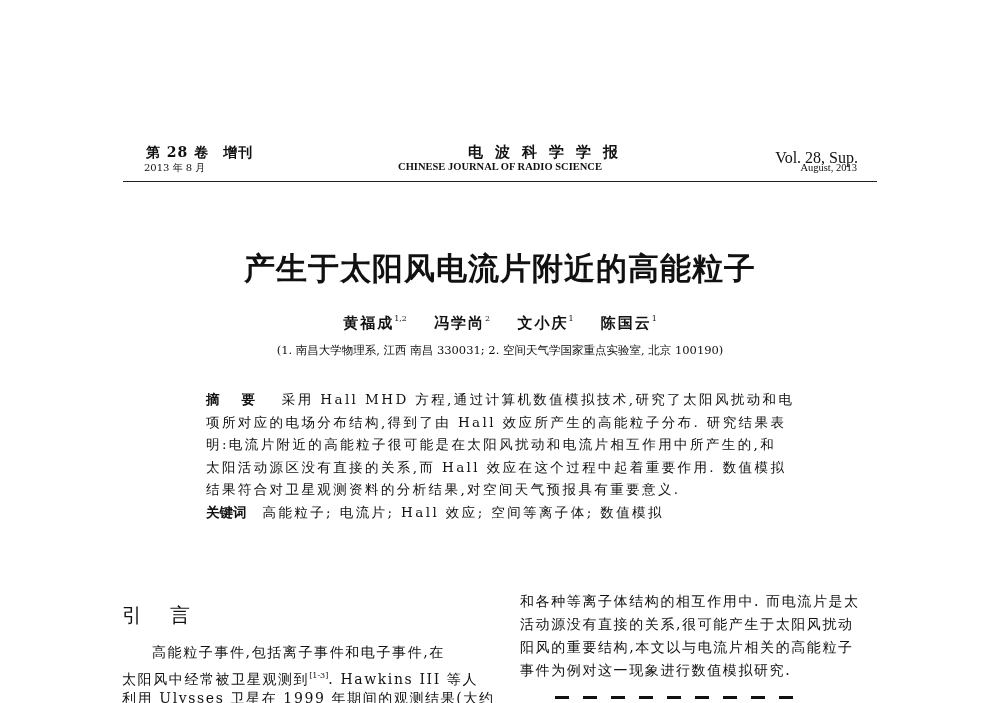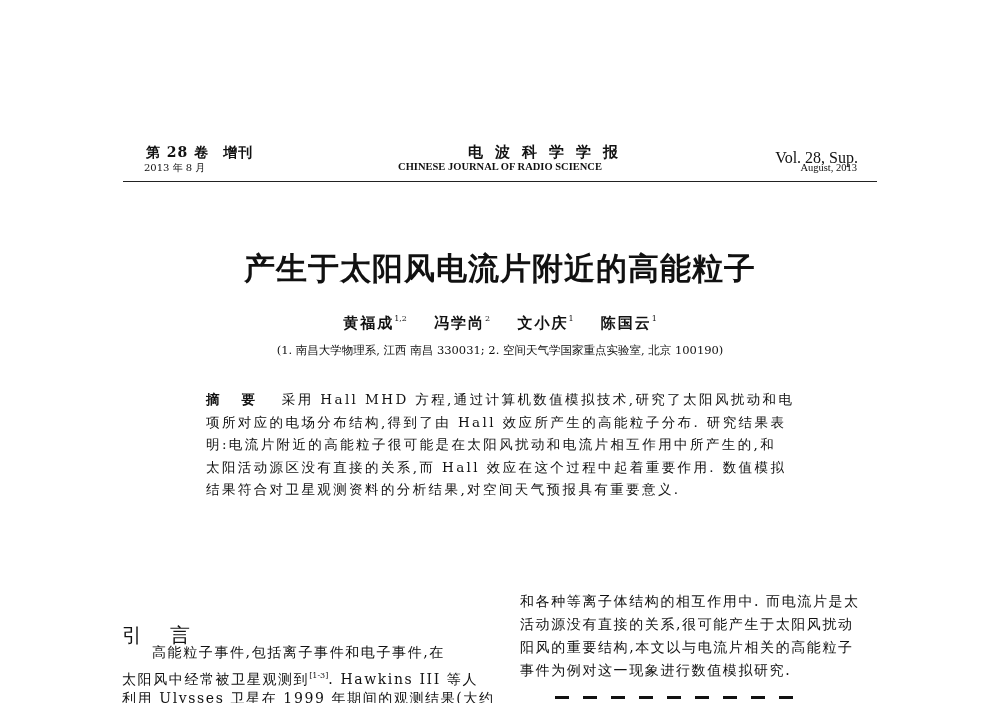--- a/index.html
+++ b/index.html
@@ -27,21 +27,21 @@
 
   
   .abstract { left: 206px; width: 596px; top: 388px; font-size: 13.5px; line-height: 22.6px; letter-spacing: 2.4px; text-align: justify; }
   .abstract .lbl { font-weight: bold; font-family: "DejaVu Sans", sans-serif; letter-spacing: 0; }
   .abstract .lbl .gap { display: inline-block; width: 22px; }
   .abs-line { white-space: nowrap; display: block; height: 22.6px; }
   .kw-line { font-size: 13.5px; }
   .kw-label { font-weight: bold; font-family: "DejaVu Sans", sans-serif; letter-spacing: 0; margin-right: 16px; }
 
   
-  .sec-head { left: 122px; top: 602px; font-size: 20px; font-family: "DejaVu Sans", sans-serif; margin-top: 20px; }
+  .sec-head { left: 122px; top: 602px; font-size: 20px; font-family: "DejaVu Sans", sans-serif; }
   .sec-head .gap { display: inline-block; width: 28px; }
   .col-left { left: 122px; width: 372px; top: 641px; font-size: 14px; line-height: 23px; }
   .col-right { left: 520px; width: 368px; top: 590px; font-size: 14px; line-height: 23px; }
   .ln { white-space: nowrap; display: block; height: 23px; letter-spacing: 1.6px; }
   .ind { padding-left: 30px; }
   .col-left .ref { font-size: 8px; vertical-align: 6px; letter-spacing: 0; }
   .clipped-heading { left: 555px; top: 694px; width: 270px; height: 12px; overflow: hidden; }
   .clipped-heading span { display: inline-block; width: 14px; height: 10px; margin-right: 14px; border-top: 3px solid #111; }
 </style>
 </head>
@@ -65,20 +65,21 @@
   <span class="author"><span>陈国云</span><sup>1</sup></span>
 </div>
 <div class="abs affil">(1. 南昌大学物理系, 江西 南昌 330031; 2. 空间天气学国家重点实验室, 北京 100190)</div>
 
 <div class="abs abstract">
   <span class="abs-line"><span class="lbl"><span>摘</span><span class="gap"></span><span>要</span></span>&nbsp;&nbsp;&nbsp;&nbsp;<span>采用 Hall MHD 方程,通过计算机数值模拟技术,研究了太阳风扰动和电</span></span>
   <span class="abs-line">项所对应的电场分布结构,得到了由 Hall 效应所产生的高能粒子分布. 研究结果表</span>
   <span class="abs-line">明:电流片附近的高能粒子很可能是在太阳风扰动和电流片相互作用中所产生的,和</span>
   <span class="abs-line">太阳活动源区没有直接的关系,而 Hall 效应在这个过程中起着重要作用. 数值模拟</span>
   <span class="abs-line">结果符合对卫星观测资料的分析结果,对空间天气预报具有重要意义.</span>
+  <span class="abs-line kw-line"><span class="kw-label">关键词</span><span>高能粒子; 电流片; Hall 效应; 空间等离子体; 数值模拟</span></span>
 </div>
 
 <div class="abs sec-head">
   <span>引</span><span class="gap"></span><span>言</span>
 </div>
 
 <div class="abs col-left">
   <span class="ln ind">高能粒子事件,包括离子事件和电子事件,在</span>
   <span class="ln"><span>太阳风中经常被卫星观测到</span><span class="ref">[1-3]</span><span>. Hawkins III 等人</span></span>
   <span class="ln">利用 Ulysses 卫星在 1999 年期间的观测结果(大约</span>

